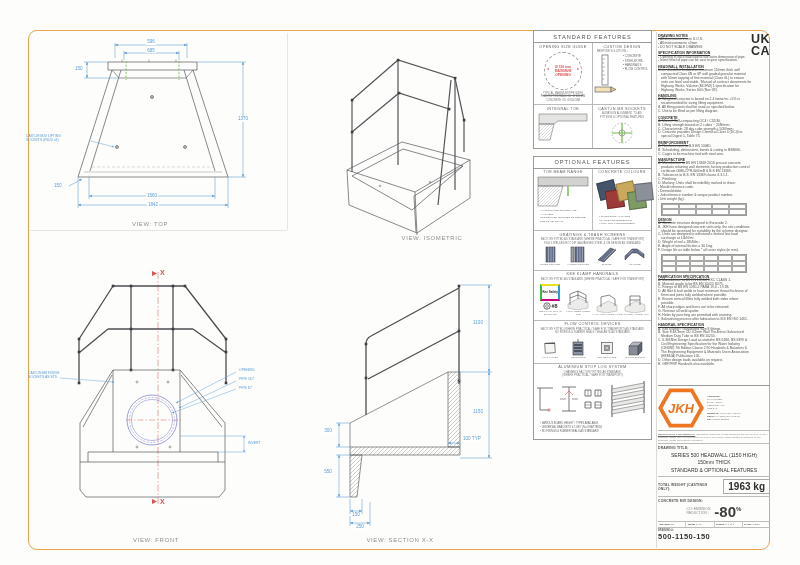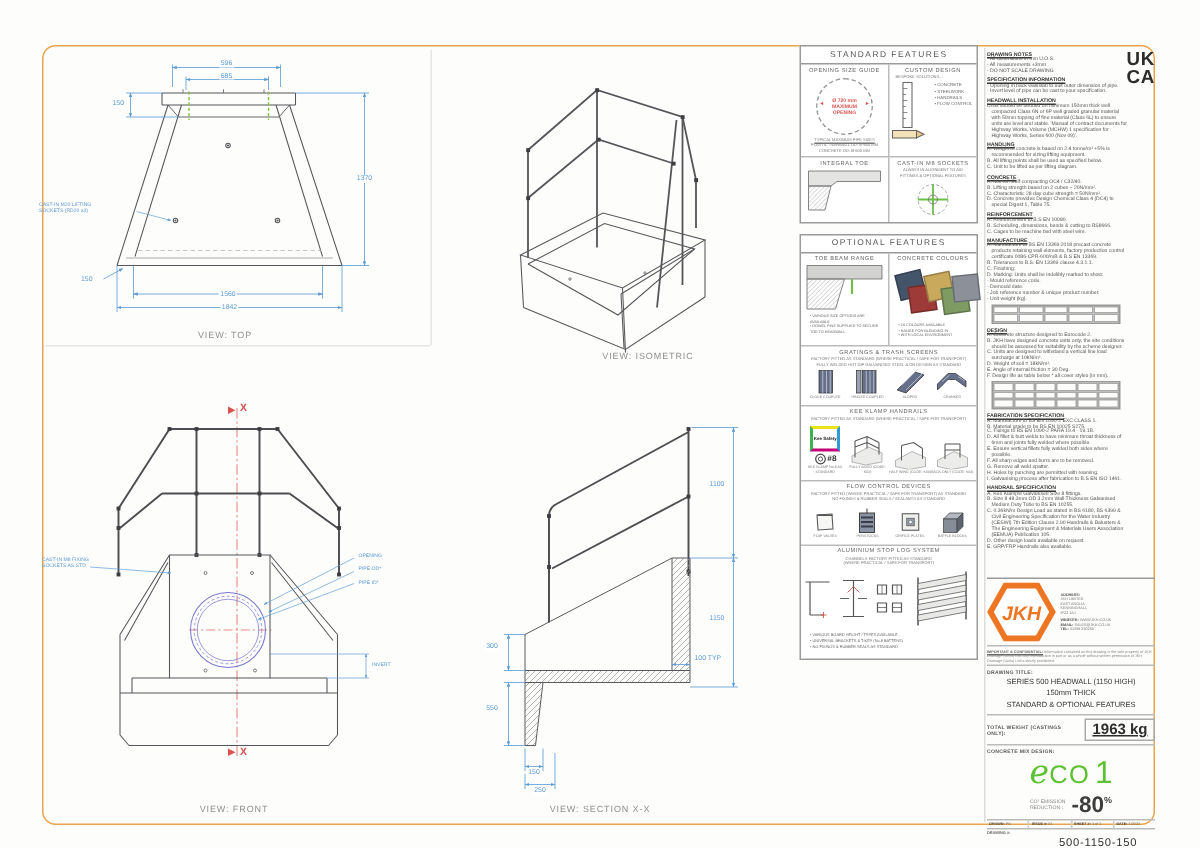--- a/index.html
+++ b/index.html
@@ -63,36 +63,36 @@
   .tb-info{font-size:2.5px;line-height:1.25;color:#777;flex:1;}
   .tb-info b{color:#555;}
   .tb-info .grp{margin-bottom:2px;}
   .disclaimer{font-size:2.5px;line-height:1.2;color:#888;padding:1.5px 0;border-bottom:.8px solid #bbb;}
   .disclaimer b{text-decoration:underline;color:#666;}
   .tb-label{font-size:3.4px;color:#555;font-weight:bold;letter-spacing:.2px;}
   .dtitle{padding:1.5px 0 2px;border-bottom:.8px solid #bbb;}
   .dtitle .lines{text-align:center;font-size:5px;line-height:1.5;color:#333;margin-top:2px;}
   .weight-row{display:flex;align-items:center;justify-content:space-between;
        padding:2px 0;border-bottom:.8px solid #bbb;}
-  .weight-val{font-size:10px;font-weight:bold;color:#2e2e2e;border:.5px solid #aaa;padding:1px 4px;text-decoration:underline;}
+  .weight-val{font-size:10px;font-weight:bold;color:#2e2e2e;border:.5px solid #aaa;padding:1px 4px;}
   .mix{padding:1.5px 0 2px;border-bottom:.8px solid #bbb;}
   .eco{text-align:center;color:#5CC232;margin:1px 0 0;}
   .eco .e{font-family:"DejaVu Serif",serif;font-style:italic;font-size:22px;line-height:.9;}
   .eco .co{font-size:17px;letter-spacing:1px;}
   .eco .one{font-size:21px;margin-left:3px;}
   .co2row{display:flex;align-items:center;justify-content:center;gap:4px;margin-top:1px;}
   .co2txt{font-size:3.4px;line-height:1.3;color:#888;text-align:left;}
   .co2val{font-size:15px;font-weight:bold;color:#3d3d3d;line-height:1;}
   .co2val sup{font-size:6px;}
   .fields{display:flex;border-bottom:.8px solid #bbb;}
   .fields>div{flex:1;border-right:.5px solid #ccc;padding:1px 1.5px;font-size:2.5px;
        line-height:1.3;color:#666;min-width:0;white-space:nowrap;overflow:hidden;}
   .fields b{color:#444;}
   .dno{padding:1px 0 0;}
-  .dno .num{font-size:7.5px;font-weight:normal;color:#333;letter-spacing:.5px;margin-left:48px;}
+  .dno .num{font-size:7.5px;font-weight:bold;color:#333;letter-spacing:.5px;}
   .jkh-svg text{font-weight:bold;font-style:italic;font-family:"Liberation Sans",sans-serif;}
 </style>
 </head>
 <body>
 
 <div class="frame"></div>
 
 <svg class="art" width="800" height="565" viewBox="0 0 800 565">
   <defs>
     <marker id="ma" viewBox="0 0 8 8" refX="7.5" refY="4" markerWidth="5.5" markerHeight="5.5" orient="auto-start-reverse">
@@ -706,23 +706,20 @@
       </div>
     </div>
 
     <div class="weight-row">
       <div class="tb-label" style="max-width:52px">TOTAL WEIGHT (CASTINGS ONLY):</div>
       <div class="weight-val">1963 kg</div>
     </div>
 
     <div class="mix">
       <div class="tb-label">CONCRETE MIX DESIGN:</div>
-      <div class="eco">
-        <span class="e">e</span><span class="co">CO</span><span class="one">1</span>
-      </div>
       <div class="co2row">
         <div class="co2txt">
           <div>CO² EMISSION</div>
           <div>REDUCTION ↓</div>
         </div>
         <div class="co2val"><span>-80</span><sup>%</sup></div>
       </div>
     </div>
 
     <div class="fields">

